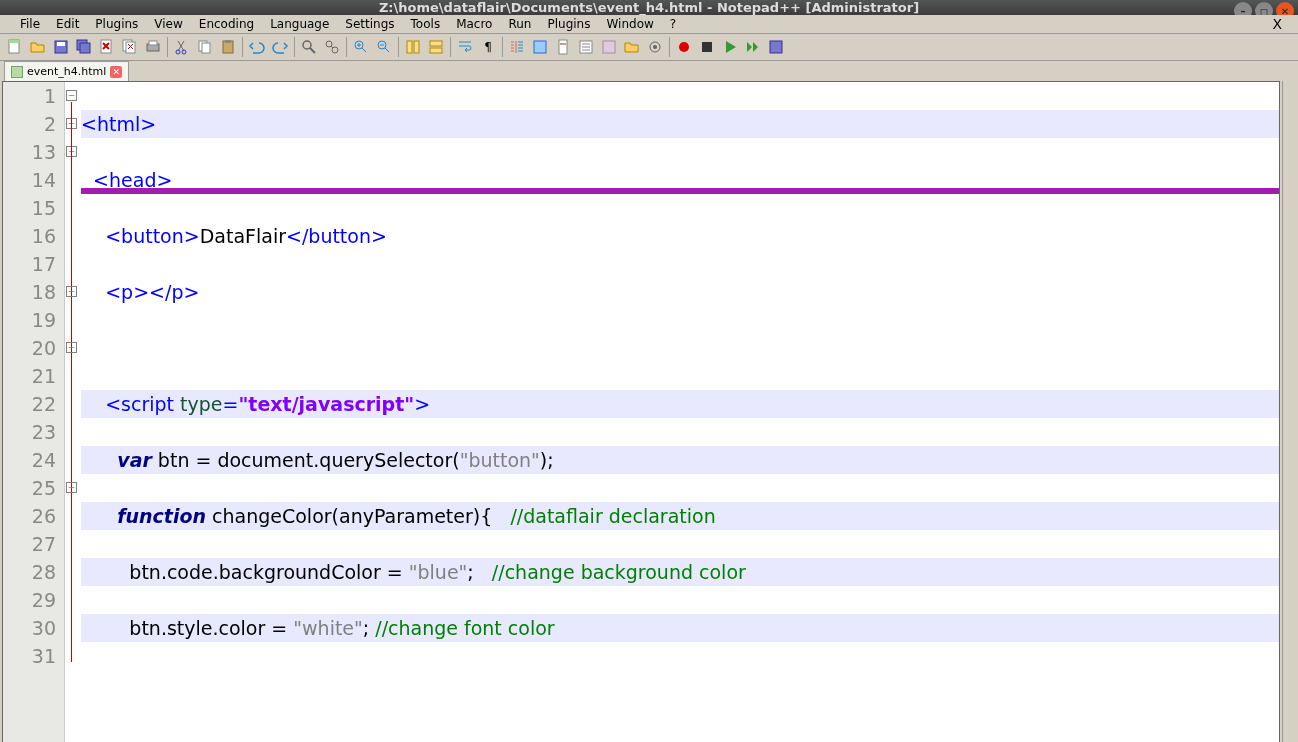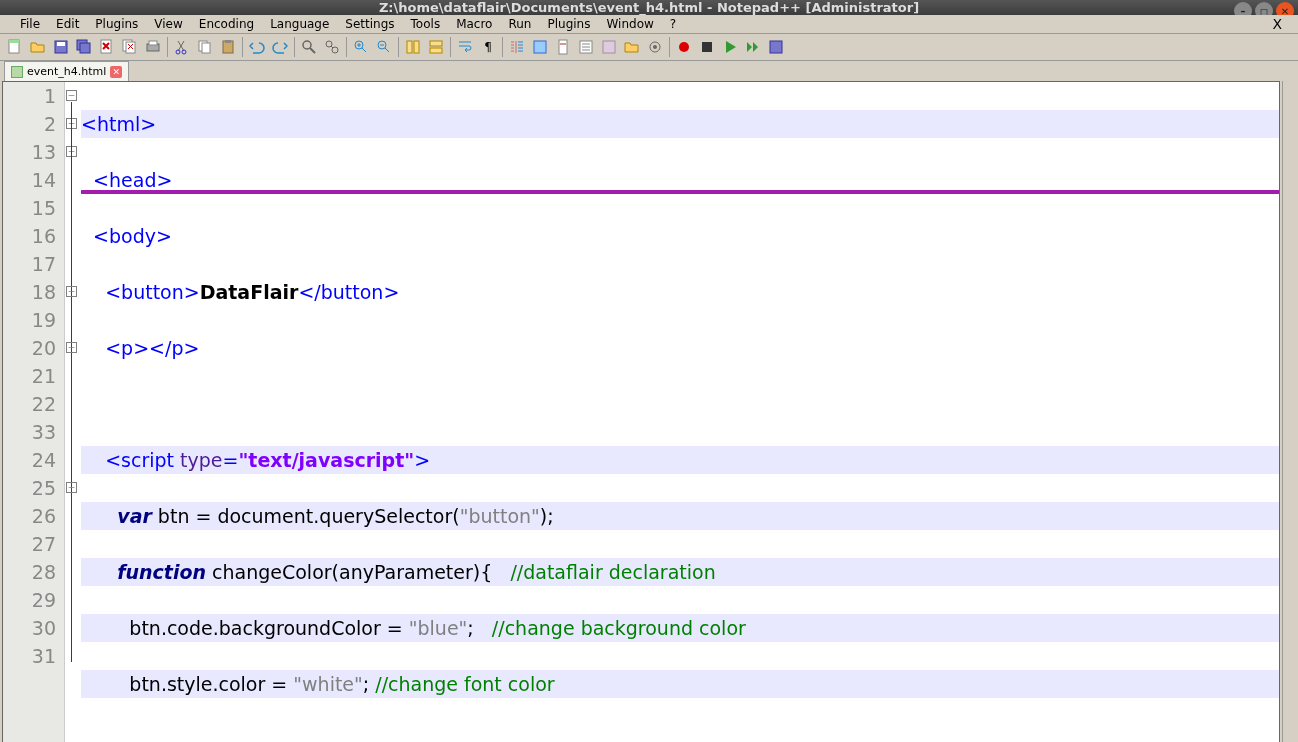--- a/index.html
+++ b/index.html
@@ -18,21 +18,21 @@
 .tab{height:20px;background:#f5f5f0;border:1px solid #999;border-bottom:none;padding:2px 6px;display:flex;align-items:center;gap:4px;font-size:11px}
 .tabicon{width:12px;height:12px;background:#b8d8a8;border:1px solid #6a6}
 .tabclose{width:12px;height:12px;background:#e66;border-radius:2px;font-size:9px;display:flex;align-items:center;justify-content:center;color:#fff}
 .editor{flex:1;background:#fff;display:flex;border:1px solid #666;margin:0 2px;overflow:hidden}
 .gutter{width:62px;background:#e8e8e4;border-right:1px solid #ccc;text-align:right;padding-right:8px;color:#888;font-family:"DejaVu Sans",sans-serif;font-size:19px;line-height:28px}
 .fold{width:14px;background:#fff;position:relative;font-family:monospace}
 .foldcol{position:absolute;left:0;width:14px}
 .fbox{width:11px;height:11px;border:1px solid #808080;font-size:9px;line-height:9px;text-align:center;color:#808080;margin-left:1px}
 .code{flex:1;font-family:"DejaVu Sans",sans-serif;font-size:19px;line-height:28px;white-space:pre;padding-left:2px;position:relative}
 .hl{background:#e8e8ff}
-.tag{color:#0000ff}.attr{color:#4c1d95}.str{color:#8000ff;font-weight:bold}.cmt{color:#008000}.kw{color:#000080;font-weight:bold;font-style:italic}.txt{color:#000;font-weight:bold}.grey{color:#808080}
+.tag{color:#0000ff}.attr{color:#14532d}.str{color:#8000ff;font-weight:bold}.cmt{color:#008000}.kw{color:#000080;font-weight:bold;font-style:italic}.txt{color:#000;font-weight:normal}.grey{color:#808080}
 .scrollbar-v{width:16px;background:#d6d0c4;border-left:1px solid #999}
 .editrow{display:flex;flex:1}
 .codeline{height:28px}
 </style>
 </head>
 <body>
 
 <div class="titlebar">
   <span>Z:\home\dataflair\Documents\event_h4.html - Notepad++ [Administrator]</span>
   <div class="titlecontrols">
@@ -264,21 +264,21 @@
     <div>13</div>
     <div>14</div>
     <div>15</div>
     <div>16</div>
     <div>17</div>
     <div>18</div>
     <div>19</div>
     <div>20</div>
     <div>21</div>
     <div>22</div>
-    <div>33</div>
+    <div>23</div>
     <div>24</div>
     <div>25</div>
     <div>26</div>
     <div>27</div>
     <div>28</div>
     <div>29</div>
     <div>30</div>
     <div>31</div>
   </div>
   <div class="fold">
@@ -297,22 +297,21 @@
         </div>
     <div class="foldcol" style="top:260px">
           <div class="fbox">−</div>
         </div>
     <div class="foldcol" style="top:400px">
           <div class="fbox">−</div>
         </div>
   </div>
   <div class="code">
 <div class="codeline hl"><span class="tag">&lt;html&gt;</span></div>
-<div class="codeline" style="border-bottom:4px solid #a21caf">  <span class="tag">&lt;head&gt;</span></div>
-<div class="codeline">  <span class="tag">&lt;body&gt;</span></div>
+<div class="codeline" style="border-bottom:6px solid #a21caf">  <span class="tag">&lt;head&gt;</span></div>
 <div class="codeline">    <span class="tag">&lt;button&gt;</span><span class="txt">DataFlair</span><span class="tag">&lt;/button&gt;</span></div>
 <div class="codeline">    <span class="tag">&lt;p&gt;&lt;/p&gt;</span></div>
 <div class="codeline"></div>
 <div class="codeline hl">    <span class="tag">&lt;script </span><span class="attr">type</span><span class="tag">=</span><span class="str">"text/javascript"</span><span class="tag">&gt;</span></div>
 <div class="codeline hl">      <span class="kw">var</span><span> btn = document.querySelector(</span><span class="grey">"button"</span><span>);</span></div>
 <div class="codeline hl">      <span class="kw">function</span><span> changeColor(anyParameter){   </span><span class="cmt">//dataflair declaration</span></div>
 <div class="codeline hl">        <span>btn.code.backgroundColor = </span><span class="grey">"blue"</span><span>;   </span><span class="cmt">//change background color</span></div>
 <div class="codeline hl">        <span>btn.style.color = </span><span class="grey">"white"</span><span>; </span><span class="cmt">//change font color</span></div>
 
 

